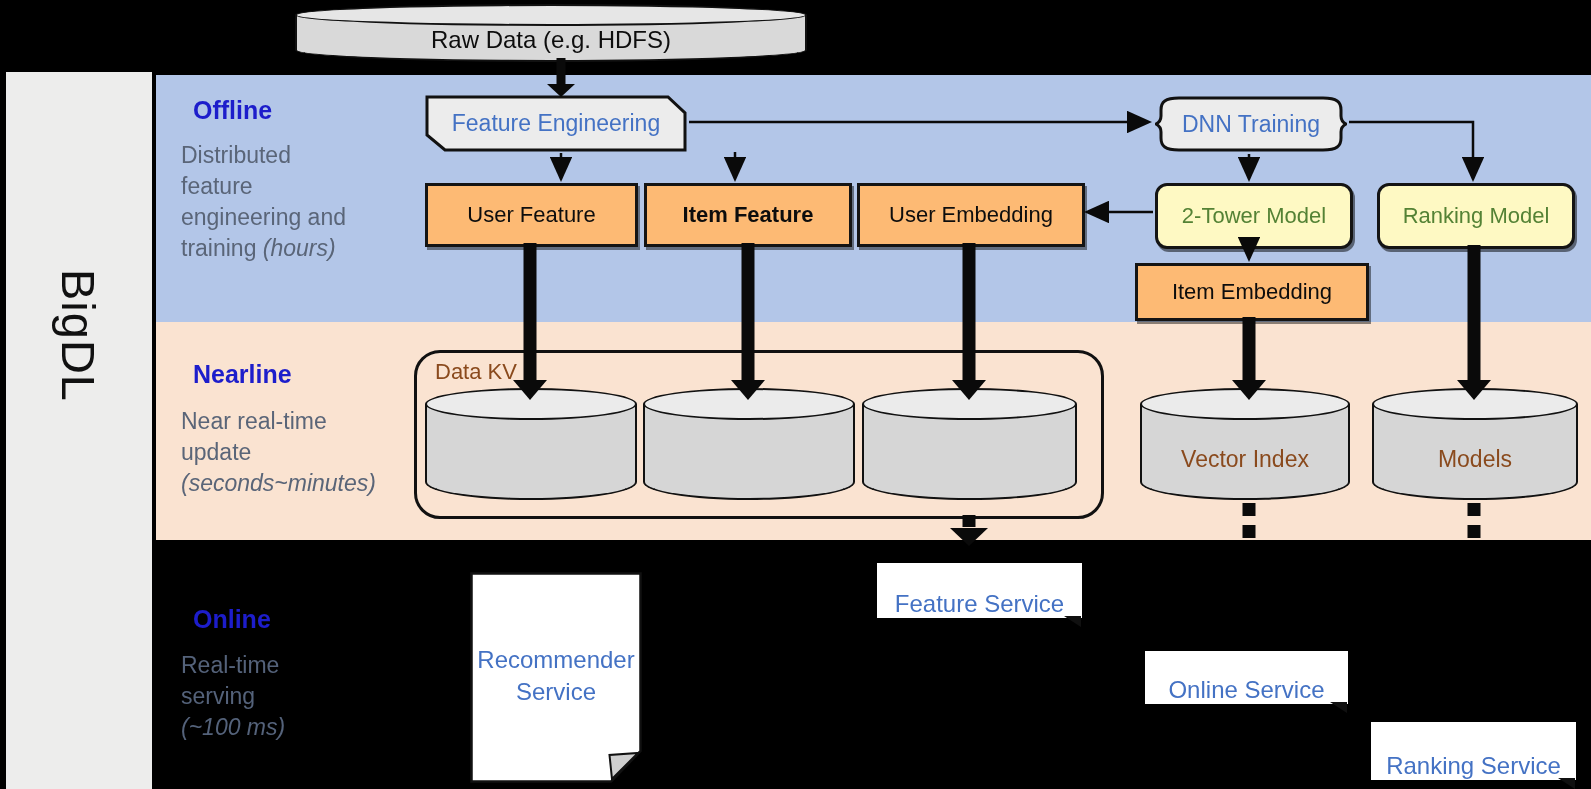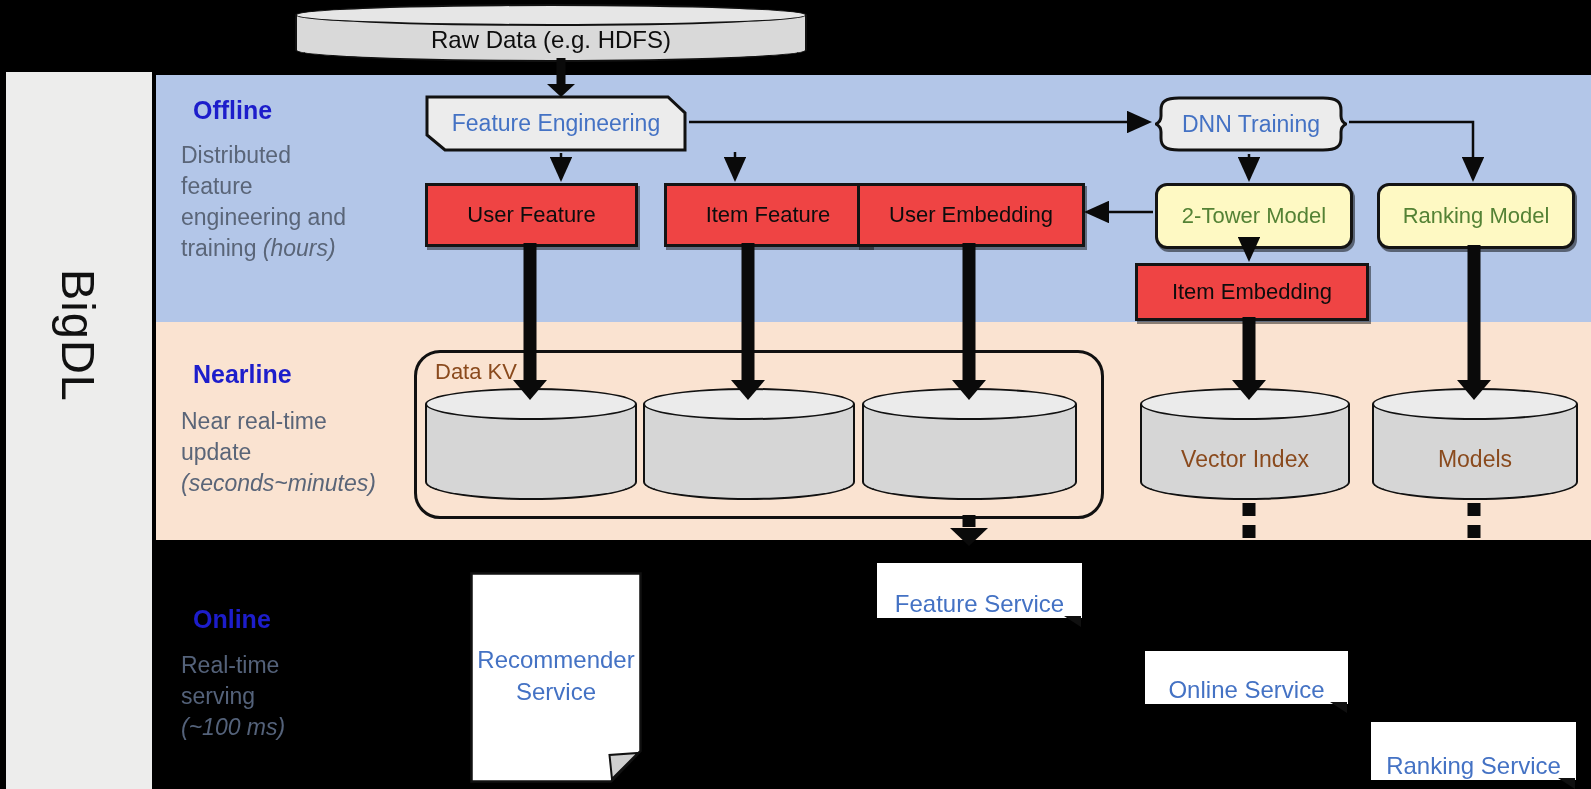--- a/index.html
+++ b/index.html
@@ -18,21 +18,21 @@
     transform:translateY(-95px) rotate(90deg);font-size:47px;color:#111;
     letter-spacing:1px;white-space:nowrap;
   }
   .sec-title{position:absolute;font-size:25px;font-weight:600;color:#1d1dcb;z-index:3;margin-left:12px;}
   .sec-desc{position:absolute;font-size:23px;color:#5a6578;line-height:31px;
     white-space:pre-line;z-index:3;}
   .sec-desc .it{font-style:italic;}
   
   .node{position:absolute;z-index:3;display:flex;align-items:center;justify-content:center;
     text-align:left;font-size:22px;}
-  .graybox{background:#ef4444;border:3px solid #141414;color:#0d0d0d;
+  .graybox{background:#fdba74;border:3px solid #141414;color:#0d0d0d;
     box-shadow:2px 3px 0 rgba(0,0,0,0.45);}
   .lightbox{background:#fef9c3;border:3px solid #141414;border-radius:12px;color:#548235;
     box-shadow:2px 3px 0 rgba(0,0,0,0.5);}
   .shapebox{background:transparent;border:none;}
   .shapebox svg{position:absolute;left:0;top:0;}
   .shapebox .lbl{position:relative;z-index:2;color:#4472c4;font-size:23px;}
   
   .cyl{position:absolute;z-index:3;}
   .cyl .top{position:absolute;left:0;right:0;top:0;height:32px;border-radius:50%;
     background:#ebebeb;border:2.5px solid #111;box-sizing:border-box;z-index:2;}
@@ -108,21 +108,21 @@
   <div class="node shapebox" style="left:1155px;top:96px;width:192px;height:56px;">
     <svg width="192" height="56" viewBox="0 0 192 56">
       <path d="M 24 2 L 168 2 C 182 2 186 6 186 14 L 186 20 C 186 25 190 27.5 191 28 C 190 28.5 186 31 186 36 L 186 42 C 186 50 182 54 168 54 L 24 54 C 10 54 6 50 6 42 L 6 36 C 6 31 2 28.5 1 28 C 2 27.5 6 25 6 20 L 6 14 C 6 6 10 2 24 2 Z" fill="#ececec" stroke="#111" stroke-width="3"></path>
     </svg>
     <span class="lbl">DNN Training</span>
   </div>
 
   <div class="node graybox" style="left:425px;top:183px;width:207px;height:58px;">
     <span>User Feature</span>
   </div>
-  <div class="node graybox" style="left:664px;top:183px;width:202px;height:58px;">
+  <div class="node graybox" style="left:644px;top:183px;width:202px;height:58px;font-weight:bold;">
     <span>Item Feature</span>
   </div>
   <div class="node graybox" style="left:857px;top:183px;width:222px;height:58px;">
     <span>User Embedding</span>
   </div>
   <div class="node graybox" style="left:1135px;top:263px;width:228px;height:52px;">
     <span>Item Embedding</span>
   </div>
 
   <div class="node lightbox" style="left:1155px;top:183px;width:192px;height:60px;">

